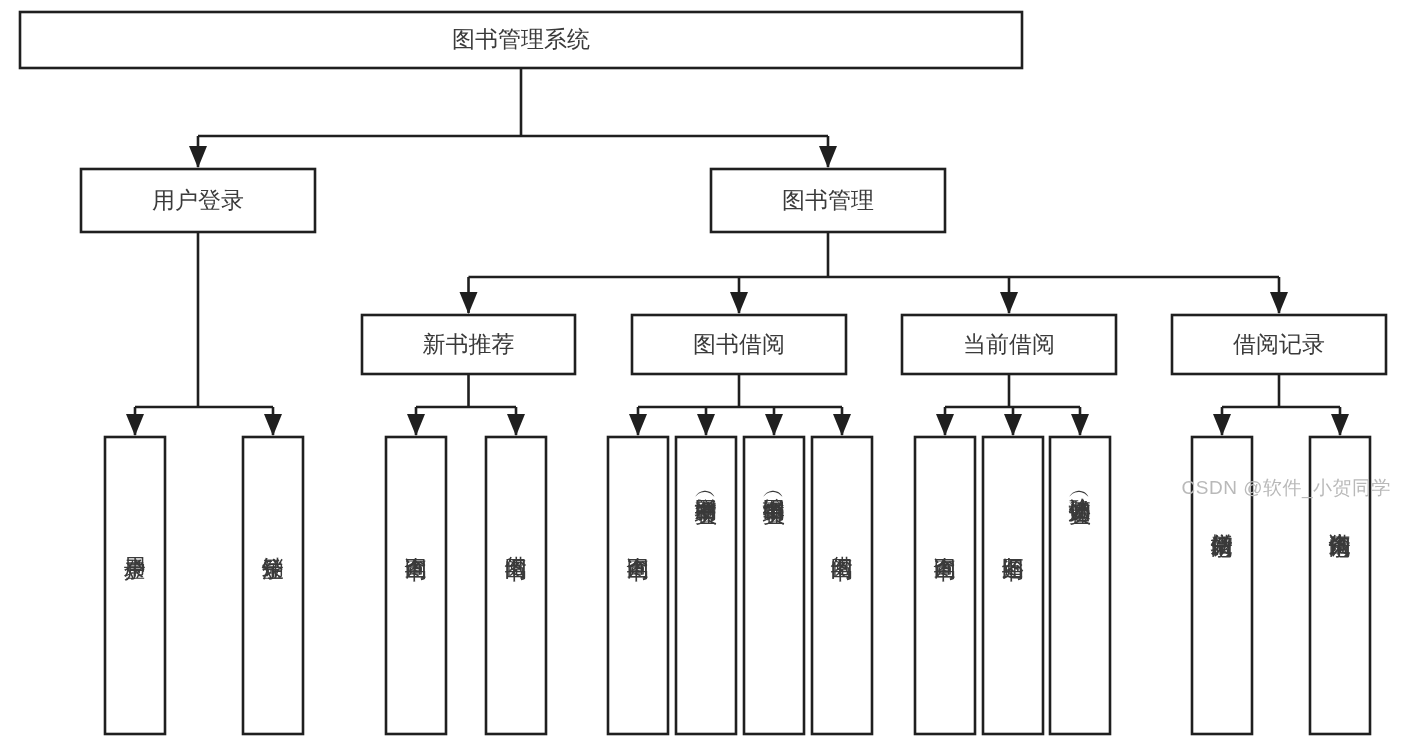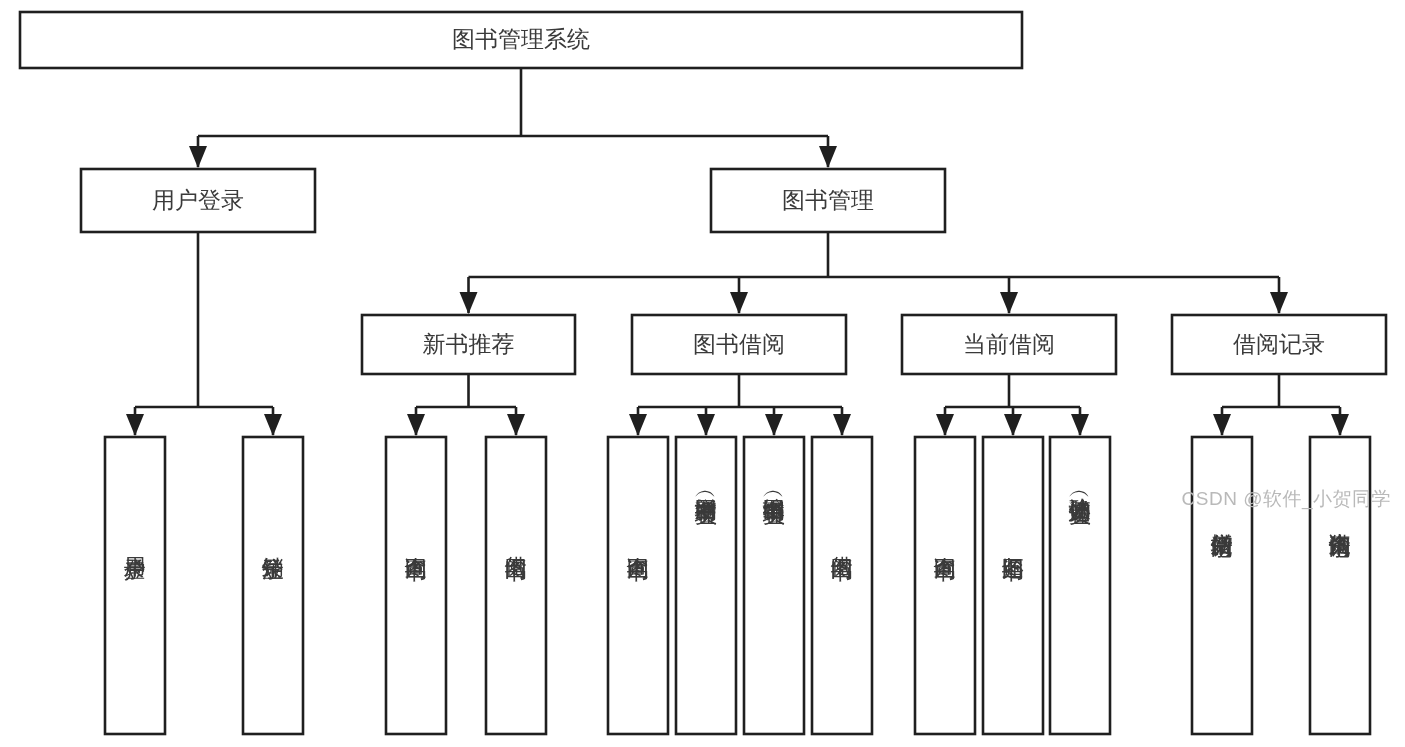--- a/index.html
+++ b/index.html
@@ -63,21 +63,21 @@
     color: #3a3a3a;
     writing-mode: vertical-rl;
     text-orientation: upright;
     letter-spacing: 1px;
     white-space: pre;
     text-align: left;
   }
   .watermark {
     position: absolute;
     right: 14px;
-    bottom: 12px;
+    bottom: 23px;
     font-family: "Liberation Sans", "DejaVu Sans", sans-serif;
     font-size: 19px;
     color: #b9b9b9;
     letter-spacing: 0.5px;
     user-select: none;
     white-space: pre;
   }
 </style>
 </head>
 <body>

